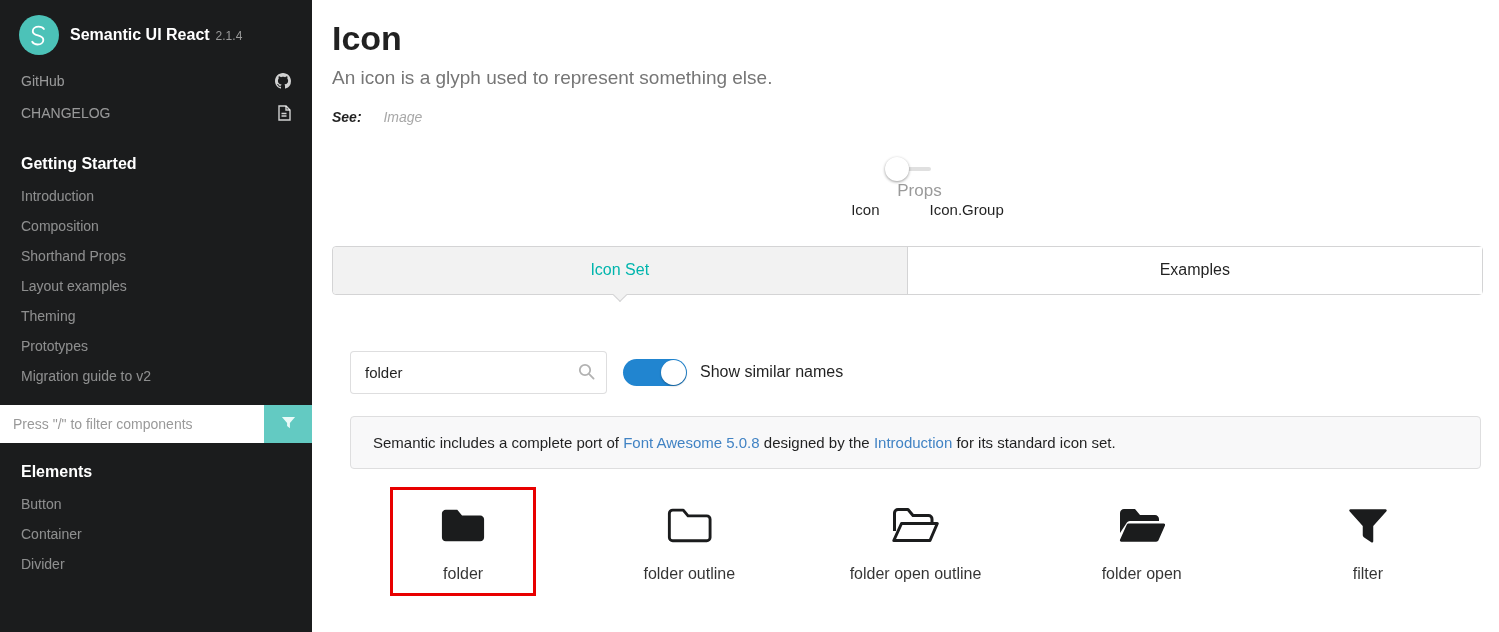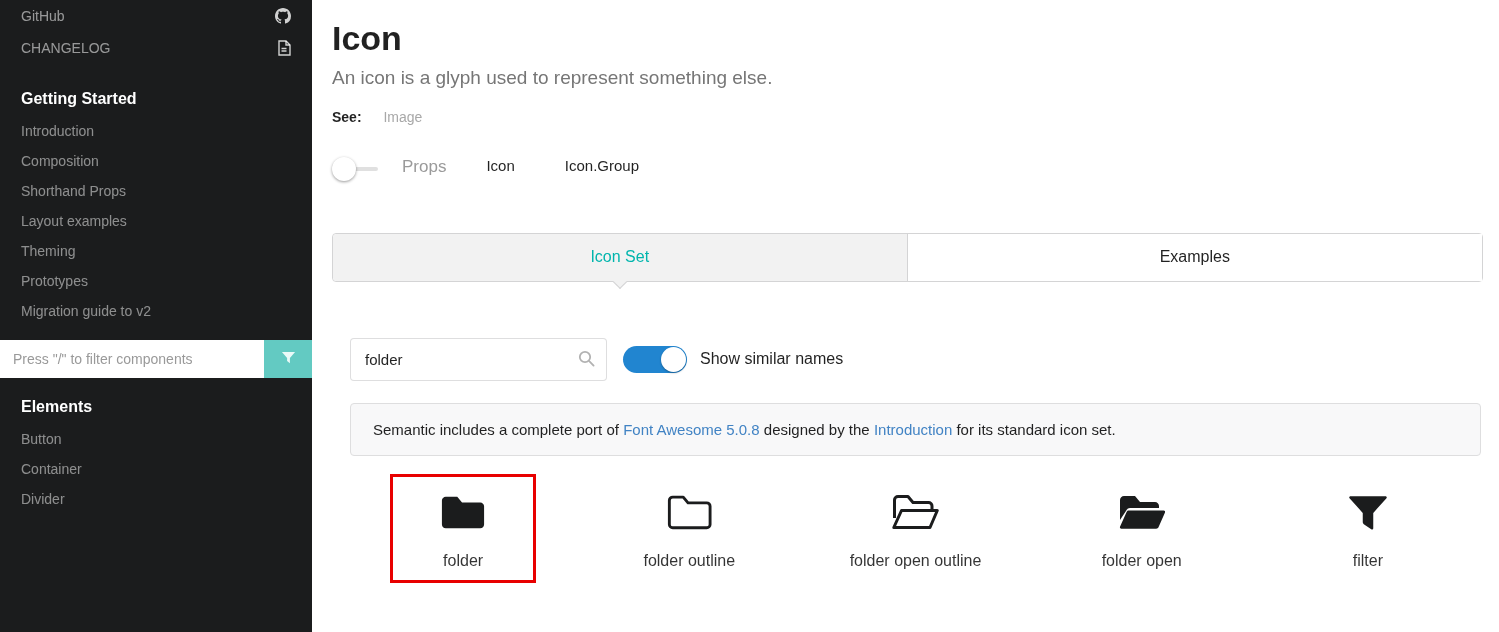--- a/index.html
+++ b/index.html
@@ -26,24 +26,24 @@
     padding:0 13px; font-size:14px; color:#555; }
   .side-search input::placeholder { color:#999; }
   .side-search .filter-btn { width:48px; background:#63cac2; border:none; display:flex;
     align-items:center; justify-content:center; color:#eafaf8; cursor:pointer; }
 
   
   .main { position:absolute; left:312px; top:0; width:1187px; height:632px;
     background:#fff; padding:18px 16px 0 20px; }
   .page-title { font-size:34px; font-weight:bold; color:rgba(0,0,0,.87); line-height:1.2; }
   .page-subtitle { font-size:19px; color:#767676; margin-top:8px; }
-  .see-row { margin-top:20px; font-size:14px; }
+  .see-row { margin-top:20px; font-size:14px;font-style:italic; }
   .see-label { font-weight:bold; color:rgba(0,0,0,.87); }
   .see-link { color:#a8a8a8; margin-left:18px; cursor:pointer; }
-  .props-row { display:flex; align-items:flex-start; margin-top:32px; margin-bottom:52px; }
+  .props-row { display:flex; align-items:center; margin-top:32px; margin-bottom:28px;flex-direction:column; }
   .slider-toggle { position:relative; width:46px; height:24px; cursor:pointer; flex:0 0 auto; }
   .slider-lane { position:absolute; left:0; top:10px; width:46px; height:4px;
     background:rgba(0,0,0,.12); border-radius:2px; }
   .slider-knob { position:absolute; left:0; top:0; width:24px; height:24px; background:#fff;
     border-radius:50%; box-shadow:0 1px 3px rgba(0,0,0,.4); }
   .props-label { color:#9a9a9a; font-size:17px; margin-left:24px; cursor:pointer; }
   .props-menu { display:flex; gap:50px; margin-left:40px; }
   .props-menu-item { font-size:15px; color:rgba(0,0,0,.87); cursor:pointer; }
 
   
@@ -80,20 +80,30 @@
   .cell-inner { display:flex; flex-direction:column; align-items:center; padding:12px 0 10px;
     width:146px; border:3px solid transparent; }
   .cell-inner.highlight { border-color:#e80000; }
   .big-icon { color:#1b1c1d; display:flex; height:46px; align-items:center; }
   .icon-label { margin-top:17px; font-size:16px; color:rgba(0,0,0,.8); }
 </style>
 </head>
 <body>
 
 <div class="sidebar">
+  <div class="logo-row">
+    <span class="logo-badge">
+      <svg width="26" height="26" viewBox="0 0 48 48">
+        <path d="M33 13c-2-3-6-4.5-9.5-4.5C17 8.5 12.5 12 12.5 17c0 5 4.5 6.5 9.5 7.8 5 1.3 10 2.7 10 8.2 0 5.5-5 8.5-10.5 8.5-4 0-8-1.7-10-5" fill="none" stroke="#fff" stroke-width="3.4" stroke-linecap="round"></path>
+      </svg>
+    </span>
+    <span>
+      <span class="logo-title">Semantic UI React</span><span class="logo-version">2.1.4</span>
+    </span>
+  </div>
 
   <div class="nav-link-row">
     <span>GitHub</span>
     <span class="mini-icon">
       <svg width="16" height="16" viewBox="0 0 16 16" fill="currentColor">
         <path d="M8 0C3.58 0 0 3.58 0 8c0 3.54 2.29 6.53 5.47 7.59.4.07.55-.17.55-.38 0-.19-.01-.82-.01-1.49-2.01.37-2.53-.49-2.69-.94-.09-.23-.48-.94-.82-1.13-.28-.15-.68-.52-.01-.53.63-.01 1.08.58 1.23.82.72 1.21 1.87.87 2.33.66.07-.52.28-.87.51-1.07-1.78-.2-3.64-.89-3.64-3.95 0-.87.31-1.59.82-2.15-.08-.2-.36-1.02.08-2.12 0 0 .67-.21 2.2.82.64-.18 1.32-.27 2-.27s1.36.09 2 .27c1.53-1.04 2.2-.82 2.2-.82.44 1.1.16 1.92.08 2.12.51.56.82 1.27.82 2.15 0 3.07-1.87 3.75-3.65 3.95.29.25.54.73.54 1.48 0 1.07-.01 1.93-.01 2.2 0 .21.15.46.55.38A8.01 8.01 0 0 0 16 8c0-4.42-3.58-8-8-8z"></path>
       </svg>
     </span>
   </div>
   <div class="nav-link-row">

